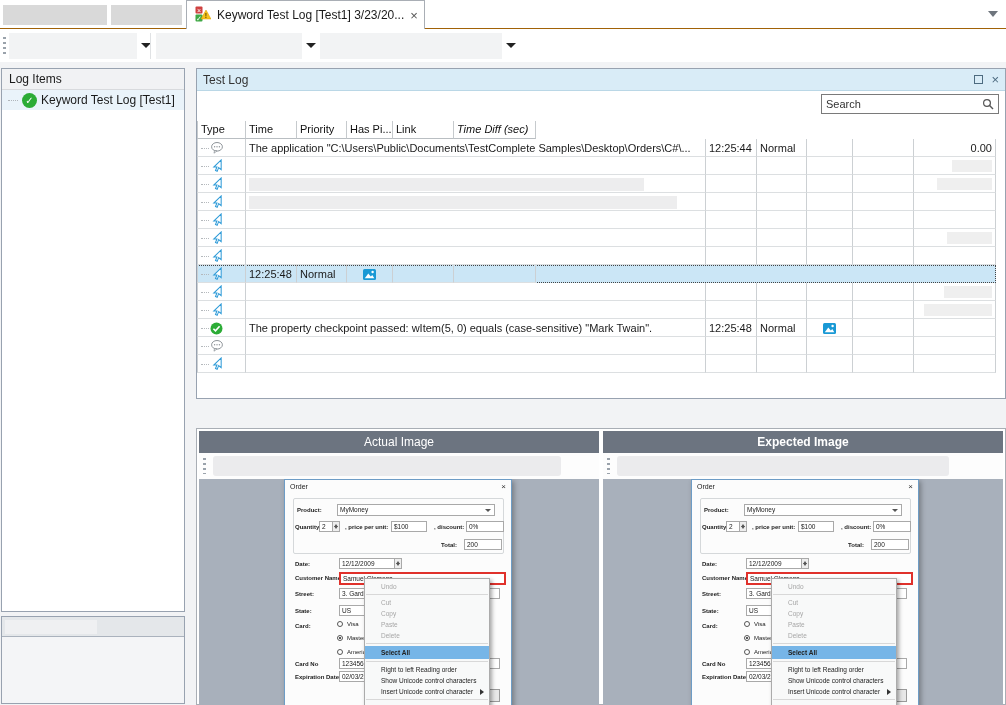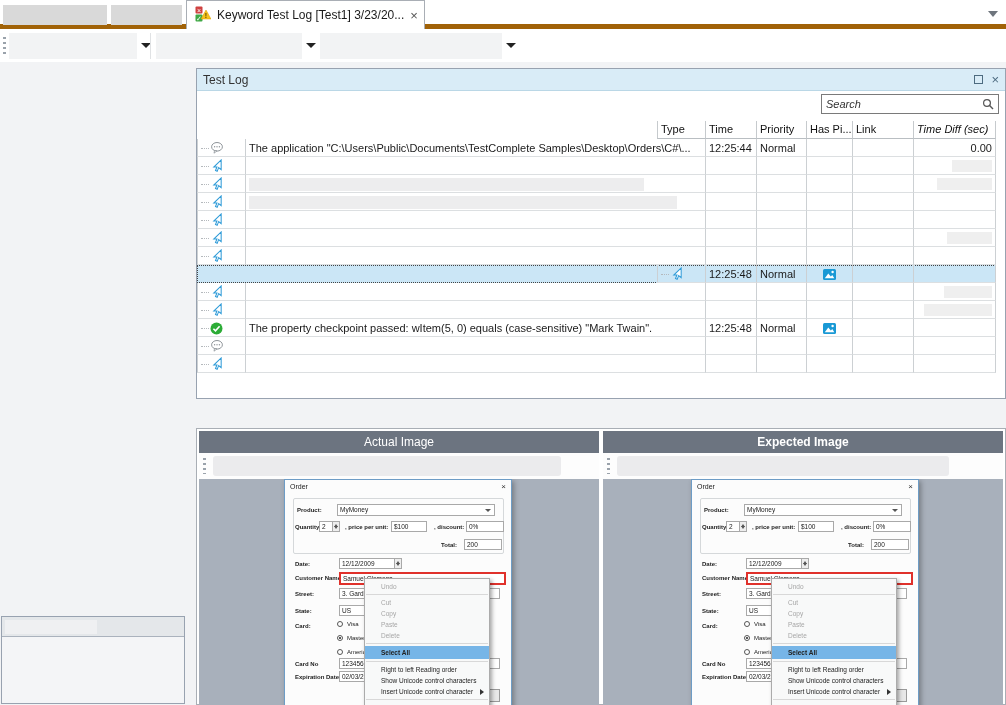--- a/index.html
+++ b/index.html
@@ -1,20 +1,20 @@
 <!DOCTYPE html>
 <html><head>
 <meta charset="utf-8">
 <style>
   * { margin:0; padding:0; box-sizing:border-box; }
   body { font-family:"Liberation Sans", sans-serif; background:#f2f3f5; font-size:11px; color:#1a1a1a; }
   .screen { position:relative; width:1006px; height:705px; overflow:hidden; background:#f2f3f5; }
 
   
-  .tabbar { position:absolute; left:0; top:0; width:1006px; height:29px; background:#fff; border-bottom:5px solid #a16207; }
+  .tabbar { position:absolute; left:0; top:0; width:1006px; height:29px; background:#fff; border-bottom:1px solid #a16207; }
   .ghost-tab { position:absolute; top:5px; height:20px; background:#d9d9d9; }
   .ghost-tab.t1 { left:3px; width:104px; }
   .ghost-tab.t2 { left:111px; width:71px; }
   .doc-tab { position:absolute; left:186px; top:0; width:239px; height:29px; background:#fff;
              border:1px solid #a9aeb5; border-bottom:none; display:flex; align-items:center; padding:0 8px; gap:6px; }
   .doc-tab .tab-label { font-size:12px; color:#1a1a1a; white-space:nowrap; }
   .tab-close { margin-left:auto; color:#555; font-size:13px; line-height:13px; cursor:default; }
   .tabbar-arrow { position:absolute; right:8px; top:11px; width:0; height:0; border-left:5px solid transparent; border-right:5px solid transparent; border-top:6px solid #6e757d; }
 
   
@@ -41,25 +41,25 @@
   .lbp-redact { position:absolute; left:3px; top:3px; width:92px; height:14px; background:#eff0f2; }
 
   
   .main-panel { position:absolute; left:196px; top:68px; width:810px; height:331px; background:#fff; border:1px solid #98a2b0; }
   .tl-header { height:22px; background:#d9ecf7; border-bottom:1px solid #bad7e6; display:flex; align-items:center; padding:0 6px; font-size:12px; color:#333; }
   .tl-icons { margin-left:auto; display:flex; gap:8px; align-items:center; }
   .ico-max { width:9px; height:9px; border:1px solid #4d6b80; }
   .ico-close { color:#4d6b80; font-size:13px; line-height:11px; }
   .search-row { height:26px; position:relative; background:#fff; }
   .search-box { position:absolute; right:6px; top:3px; width:178px; height:20px; border:1px solid #7a7a7a; background:#fff; display:flex; align-items:center; padding:0 4px; }
-  .search-ph { font-style:italic; font-size:11px; color:#333; }
+  .search-ph { font-size:11px; color:#333; }
   .search-box svg { margin-left:auto; }
 
   .log-table { position:absolute; left:0px; top:52px; }
-  .lt-head, .lt-row { display:flex; height:18px;justify-content:flex-end; }
+  .lt-head, .lt-row { display:flex; height:18px; }
   .lt-hcell { border-right:1px solid #c6cacd; border-bottom:1px solid #b9bec2; padding:2px 3px 0 3px; font-size:11px; color:#111; overflow:hidden; white-space:nowrap; }
   .lt-hcell:first-child { border-left:1px solid #c6cacd; }
   .lt-cell { border-right:1px solid #ccd0d3; border-bottom:1px solid #dcdfe1; padding:1px 3px 0 3px; font-size:11px; overflow:hidden; white-space:nowrap; position:relative; display:flex; align-items:center; }
   .lt-cell:first-child { border-left:1px solid #ccd0d3; }
   .lt-row.selected { background:#cbe6f6; outline:1px dotted #444; outline-offset:-1px; }
   .cell-type { justify-content:flex-start; gap:1px; }
   .cell-diff { justify-content:flex-end; }
   .redact-msg { height:13px; background:#ededee; }
   .redact-diff { height:12px; background:#efefef; }
   .tbranch { width:8px; border-top:1px dotted #b5b9bd; flex:0 0 auto; }
@@ -136,20 +136,28 @@
     <span class="grip"></span>
     <div class="combo c1"></div>
     <span class="combo-arrow a1"></span>
     <span class="tb-sep"></span>
     <div class="combo c2"></div>
     <span class="combo-arrow a2"></span>
     <div class="combo c3"></div>
     <span class="combo-arrow a3"></span>
   </div>
 
+  <div class="left-panel">
+    <div class="panel-header">Log Items</div>
+    <div class="tree-item">
+      <span class="branch-dots"></span>
+      <span class="check-circle">✓</span>
+      <span>Keyword Test Log [Test1]</span>
+    </div>
+  </div>
 
   <div class="left-bottom-panel">
     <div class="lbp-header">
       <div class="lbp-redact"></div>
     </div>
   </div>
 
   <div class="main-panel">
     <div class="tl-header">
       <span>Test Log</span>

